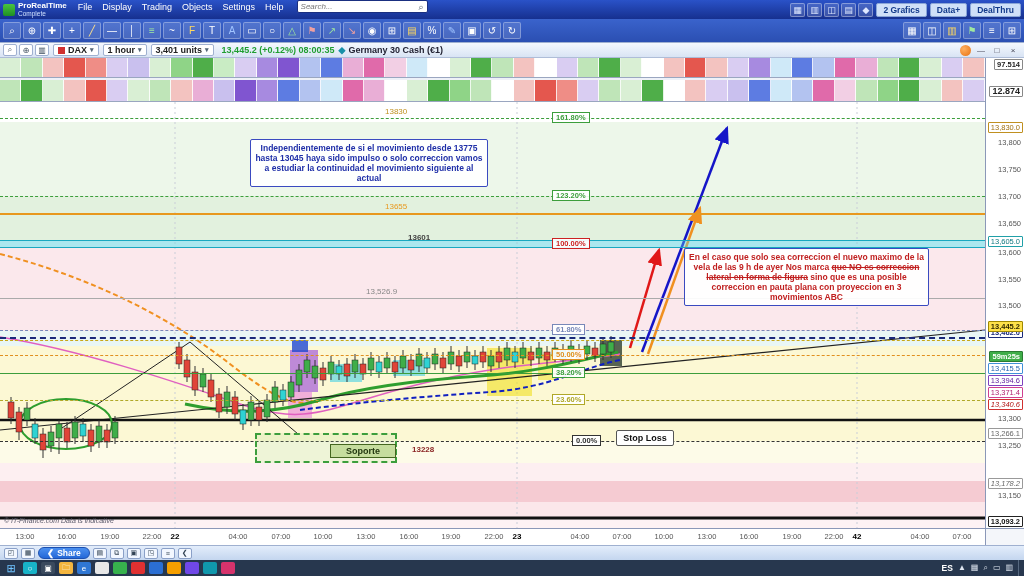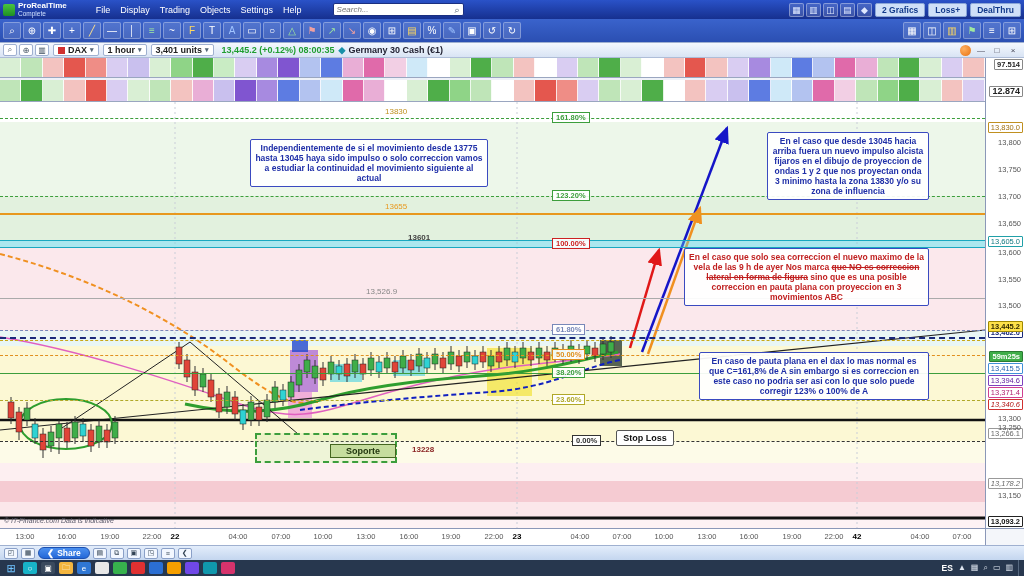--- a/index.html
+++ b/index.html
@@ -1,21 +1,21 @@
 <!DOCTYPE html>
 <html><head>
 <meta charset="utf-8">
 <style>
   *{margin:0;padding:0;box-sizing:border-box}
   html,body{width:1024px;height:576px;overflow:hidden;font-family:"Liberation Sans",sans-serif;background:#222}
   #screen{position:relative;width:1024px;height:576px;background:#fff;overflow:hidden}
   .abs{position:absolute}
 
   
-  #menubar{left:0;top:0;width:1024px;height:19px;background:linear-gradient(#2a52c8,#16308f);display:flex;align-items:center;padding:0 3px;gap:20px}
+  #menubar{left:0;top:0;width:1024px;height:19px;background:linear-gradient(#2a52c8,#16308f);display:flex;padding:0 3px;gap:2px}
   #logo{display:flex;align-items:center;gap:3px;margin-right:4px}
   #logo .logo-ic{width:12px;height:12px;background:linear-gradient(#49c43f,#1f8f23);border-radius:2px}
   #logo .lt{line-height:8px}
   #logo .l1{color:#fff;font-size:8px;font-weight:bold}
   #logo .l2{color:#cfe0ff;font-size:6.5px}
   .menu-item{color:#fff;font-size:9px;padding:2px 5px;border-radius:2px;cursor:default}
   #searchwrap{display:flex;align-items:center;background:#fff;border-radius:2px;height:13px;margin-left:6px;padding:0 3px;border:1px solid #1a2f80}
   #searchwrap input{border:0;outline:0;width:118px;font-size:8px;font-style:italic;color:#333;font-family:"Liberation Sans",sans-serif}
   #searchwrap .mag{font-size:9px;color:#456;line-height:10px}
   #mb-right{margin-left:auto;display:flex;align-items:center;gap:3px}
@@ -131,21 +131,21 @@
     <div id="mb-right">
       <div style="display:flex;gap:2px">
           <div class="mb-ic">▦</div>
           <div class="mb-ic">▥</div>
           <div class="mb-ic">◫</div>
           <div class="mb-ic">▤</div>
           <div class="mb-ic">◆</div>
         </div>
       <div style="display:flex;gap:3px">
           <div class="mb-btn">2 Grafics</div>
-          <div class="mb-btn">Loss+</div>
+          <div class="mb-btn">Data+</div>
           <div class="mb-btn">DealThru</div>
         </div>
     </div>
   </div>
 
   <div id="toolbar2" class="abs">
     <div id="tb2-left">
         <div class="tool-btn">⌕</div>
         <div class="tool-btn">⊕</div>
         <div class="tool-btn">✚</div>
@@ -540,23 +540,21 @@
         <div class="fib-line" style="top: 196px; border-top: 1px solid rgb(170, 170, 170);"></div>
         <div class="chart-price" style="top: 185px; left: 366px; color: rgb(136, 136, 136);">13,526.9</div>
         <div class="fib-line" style="top: 235px; border-top: 2px dashed rgb(26, 42, 122);"></div>
         <div class="fib-line" style="top: 238px; border-top: 1px dashed rgb(200, 168, 24);"></div>
       </div>
 
     <div id="support-rect" style="left:255px;top:331px;width:142px;height:30px"></div>
     <div id="support-label" style="left:330px;top:342px;width:66px">Soporte</div>
 
     <div class="note" style="left:250px;top:37px;width:238px">Independientemente de si el movimiento desde 13775 hasta 13045 haya sido impulso o solo correccion vamos a estudiar la continuidad el movimiento siguiente al actual</div>
-    <div class="note" style="left:767px;top:30px;width:162px">En el caso que desde 13045 hacia arriba fuera un nuevo impulso alcista fijaros en el dibujo de proyeccion de ondas 1 y 2 que nos proyectan onda 3 minimo hasta la zona 13830 y/o su zona de influencia</div>
     <div class="note red" style="left:684px;top:146px;width:245px"><span>En el caso que solo sea correccion el nuevo maximo de la vela de las 9 h de ayer Nos marca </span><span class="struck">que NO es correccion lateral en forma de figura</span><span> sino que es una posible correccion en pauta plana con proyeccion en 3 movimientos ABC</span></div>
-    <div class="note" style="left:699px;top:250px;width:230px">En caso de pauta plana en el dax lo mas normal es que C=161,8% de A sin embargo si es correccion en este caso no podria ser asi con lo que solo puede corregir 123% o 100% de A</div>
     <div id="stop-loss" style="left:616px;top:328px;width:58px">Stop Loss</div>
 
     <div id="copyright">© IT-Finance.com Data is indicative</div>
   </div>
 
   <div id="price-axis" class="abs">
       <div class="ptick box bold" style="top: 1px;">97.514</div>
       <div class="ptick box bold big" style="top: 28px;">12.874</div>
       <div class="ptick box gold" style="top: 64px;">13,830.0</div>
       <div class="ptick" style="top: 80px;">13,800</div>
@@ -569,21 +567,21 @@
       <div class="ptick" style="top: 243px;">13,500</div>
       <div class="ptick box navy" style="top: 269px;">13,462.0</div>
       <div class="ptick box cur" style="top: 263px;">13,445.2</div>
       <div class="ptick box cd" style="top: 293px;">59m25s</div>
       <div class="ptick box blue" style="top: 305px;">13,415.5</div>
       <div class="ptick box purple" style="top: 317px;">13,394.6</div>
       <div class="ptick box magenta" style="top: 329px;">13,371.4</div>
       <div class="ptick box red" style="top: 341px; font-style: italic;">13,340.6</div>
       <div class="ptick" style="top: 356px;">13,300</div>
       <div class="ptick box gray" style="top: 370px;">13,266.1</div>
-      <div class="ptick" style="top: 365px;">13,250</div>
+      <div class="ptick" style="top: 383px;">13,250</div>
       <div class="ptick box gray" style="top: 420px; font-style: italic;">13,178.2</div>
       <div class="ptick" style="top: 433px;">13,150</div>
       <div class="ptick box dark" style="top: 458px;">13,093.2</div>
     </div>
 
   <div id="time-axis" class="abs">
       <div class="ttick" style="left: 10px;">13:00</div>
       <div class="ttick" style="left: 52px;">16:00</div>
       <div class="ttick" style="left: 95px;">19:00</div>
       <div class="ttick" style="left: 137px;">22:00</div>

